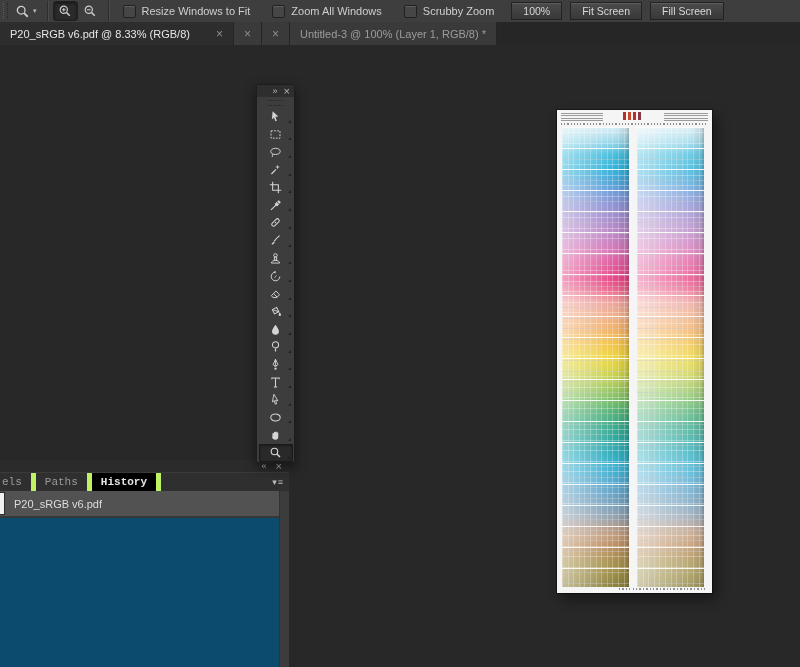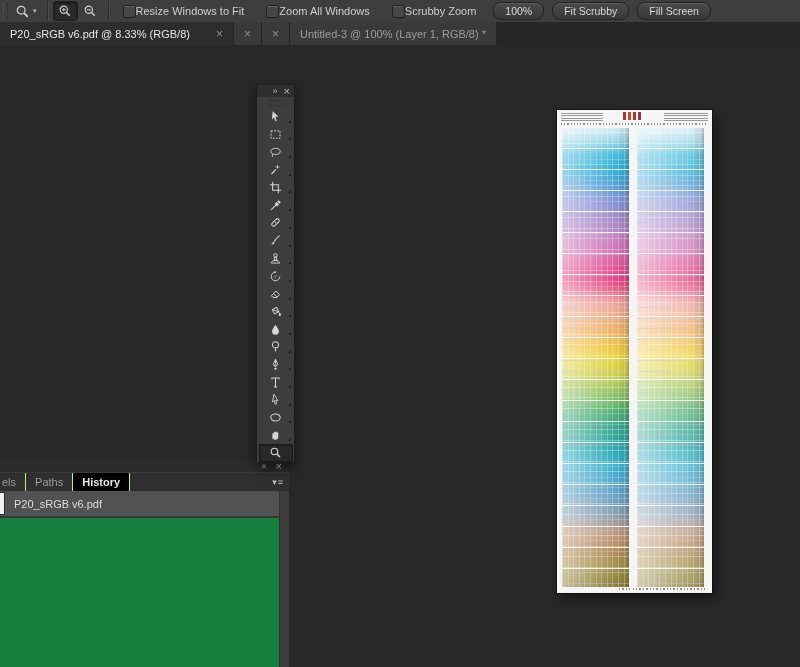--- a/index.html
+++ b/index.html
@@ -10,25 +10,25 @@
   .options-bar{position:absolute;left:0;top:0;width:800px;height:22px;background:#3e3e3e;
                border-bottom:1px solid #232323;display:flex;align-items:center;z-index:9;}
   .bar-grip{width:3px;height:16px;margin:0 7px 0 3px;border-left:1px dotted #5a5a5a;border-right:1px dotted #262626;}
   .tool-preview{display:flex;align-items:center;gap:3px;margin-right:5px;}
   .tool-preview svg{width:15px;height:15px;display:block;}
   .caret{color:#b9b9b9;font-size:7px;}
   .vdiv{width:1px;height:20px;background:#2d2d2d;box-shadow:1px 0 0 #4b4b4b;margin:0 5px;}
   .zbtn{width:23px;height:18px;display:flex;align-items:center;justify-content:center;border:1px solid transparent;}
   .zbtn svg{width:14px;height:14px;display:block;}
   .zbtn.pressed{background:#2a2a2a;border:1px solid #1f1f1f;border-radius:3px;box-shadow:inset 0 1px 3px rgba(0,0,0,.55);}
-  .cb{display:flex;align-items:center;margin:0 13px 0 9px;color:#cfcfcf;font-size:11px;white-space:nowrap;cursor:default;}
+  .cb{display:flex;align-items:center;gap:6px;margin:0 13px 0 9px;color:#cfcfcf;font-size:11px;white-space:nowrap;cursor:default;}
   .cb .box{width:11px;height:11px;background:#464646;border:1px solid #212121;border-radius:2px;
            box-shadow:inset 0 1px 0 rgba(255,255,255,.14);}
   .obtn{height:16px;padding:0 11px;margin:0 4px;background:linear-gradient(#4b4b4b,#383838);
-        border:1px solid #222;border-radius:8px;color:#d8d8d8;font-size:10.5px;display:flex;align-items:center;
+        border:1px solid #222;border-radius:0;color:#d8d8d8;font-size:10.5px;display:flex;align-items:center;
         box-shadow:inset 0 1px 0 rgba(255,255,255,.1);white-space:nowrap;cursor:default;}
 
   
   .tab-bar{position:absolute;left:0;top:22px;width:800px;height:23px;background:#262626;display:flex;align-items:stretch;z-index:9;}
   .doc-tab{display:flex;align-items:center;gap:26px;padding:0 10px;font-size:11px;color:#9c9c9c;
            background:#3a3a3a;border-right:1px solid #242424;white-space:nowrap;cursor:default;}
   .doc-tab.active{background:#2d2d2d;color:#e5e5e5;}
   .tclose{color:#8f8f8f;font-size:12px;line-height:1;}
 
   
@@ -49,25 +49,25 @@
   .tool.selected{background:#292929;border-radius:2px;margin:0 1.5px;
                  box-shadow:inset 0 0 0 1px #191919, inset 0 1px 3px rgba(0,0,0,.6);}
 
   
   .history-panel{position:absolute;left:0;top:460px;width:289px;height:207px;z-index:11;}
   .hp-header{height:12px;background:#2b2b2b;display:flex;justify-content:flex-end;align-items:center;gap:9px;
              padding:0 7px;color:#c2c2c2;}
   .hp-collapse{font-size:9px;line-height:1;}
   .hp-close{font-size:11px;line-height:1;}
   .hp-tabs{height:18px;background:#2f2f2f;border-top:1px solid #3a3a3a;display:flex;align-items:stretch;position:relative;}
-  .hp-tab{display:flex;align-items:center;padding:0 9px;font-size:11px;color:#9a9a9a;border-right:1px solid #bef264;cursor:default;}
+  .hp-tab{display:flex;align-items:center;padding:0 9px;font-size:11px;color:#9a9a9a;border-right:5px solid #bef264;cursor:default;font-family:Liberation Mono, monospace;}
   .hp-tab.first{padding-left:2px;}
   .hp-tab.active{background:#000000;color:#e4e4e4;font-weight:bold;}
   .hp-menu{position:absolute;right:5px;top:4px;color:#bdbdbd;font-size:9px;letter-spacing:1px;cursor:default;}
-  .hp-content{position:absolute;left:0;top:31px;bottom:0;width:280px;background:#15803d;}
+  .hp-content{position:absolute;left:0;top:31px;bottom:0;width:280px;background:#0c4a6e;}
   .hp-gutter{position:absolute;right:0;top:31px;bottom:0;width:9px;background:#3c3c3c;border-left:1px solid #323232;}
   .thumb-row{height:25px;background:#525252;border-bottom:2px solid #373737;display:flex;align-items:center;
              position:relative;color:#dddddd;font-size:11px;cursor:default;}
   .thumb-sliver{position:absolute;left:0;top:2px;width:4px;height:21px;background:#f1f1f1;box-shadow:0 0 0 1px #2d2d2d;}
   .thumb-title{margin-left:14px;}
   .state-row{height:19px;display:flex;align-items:stretch;margin-top:1px;cursor:default;}
   .state-icon-cell{width:15px;background:#484848;display:flex;align-items:center;justify-content:center;}
   .state-icon-cell svg{width:11px;height:9px;display:block;}
   .state-bar{flex:1;background:#7e8c9e;display:flex;align-items:center;color:#1e232a;font-size:11px;padding-left:7px;
              border-top:1px solid #8d9aa9;border-bottom:1px solid #5e6a79;}
@@ -131,21 +131,21 @@
   <label class="cb">
     <span class="box"></span>
     <span>Zoom All Windows</span>
   </label>
   <label class="cb">
     <span class="box"></span>
     <span>Scrubby Zoom</span>
   </label>
 
   <div class="obtn">100%</div>
-  <div class="obtn">Fit Scrubby</div>
+  <div class="obtn">Fit Screen</div>
   <div class="obtn">Fill Screen</div>
 </div>
 
 <div class="tab-bar">
   <div class="doc-tab active">
     <span>P20_sRGB v6.pdf @ 8.33% (RGB/8)</span>
     <span class="tclose">×</span>
   </div>
   <div class="doc-tab">
     <span class="tclose">×</span>

